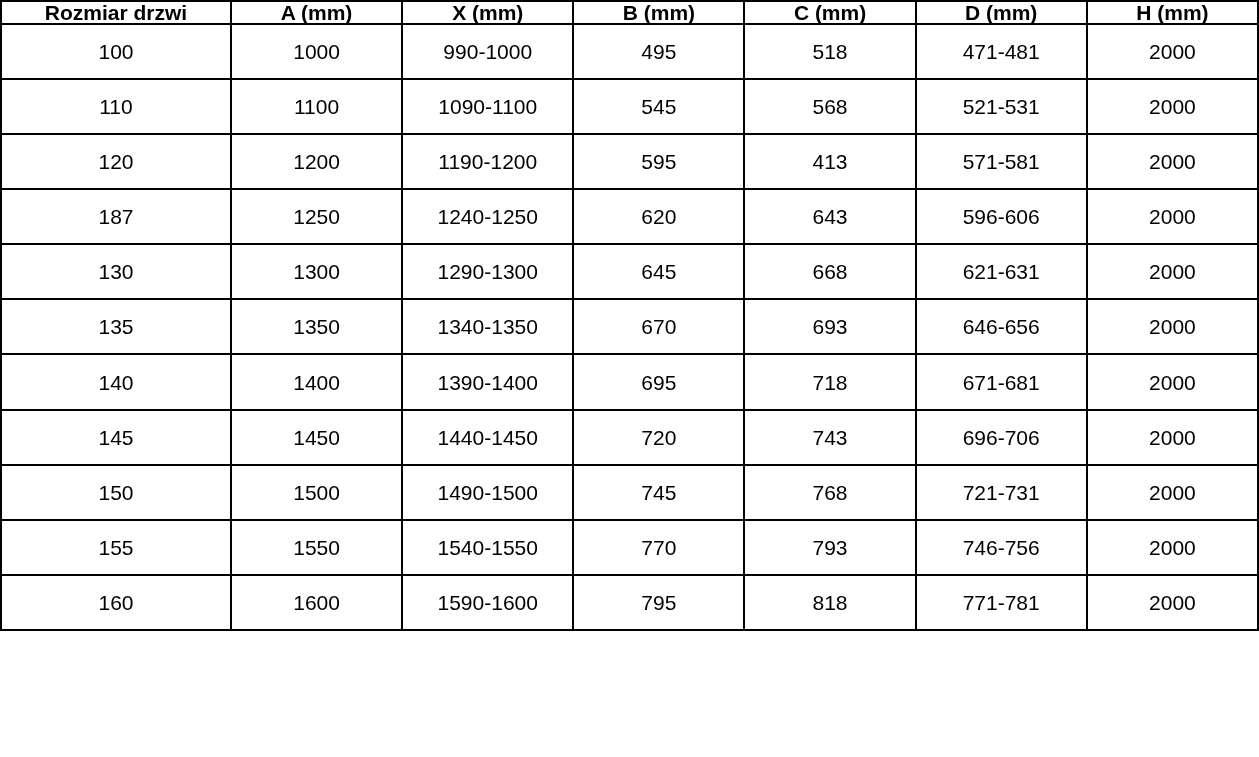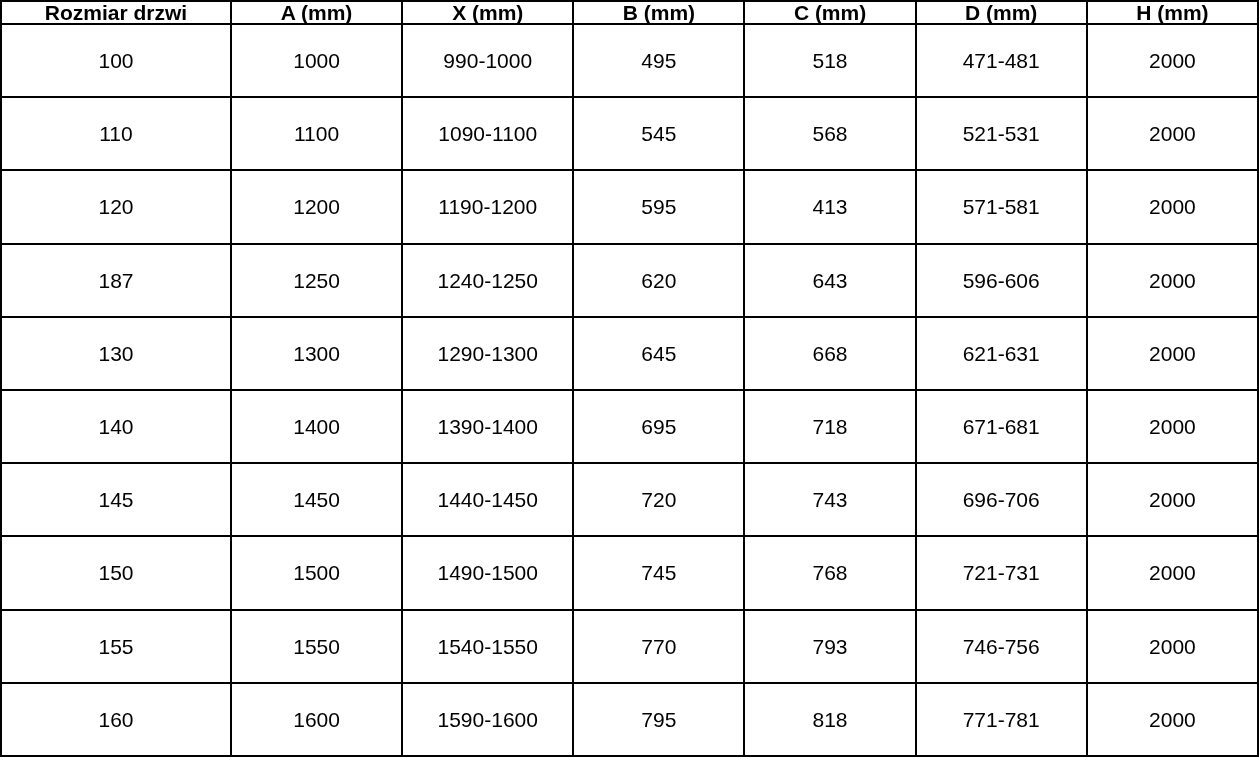--- a/index.html
+++ b/index.html
@@ -9,21 +9,21 @@
   }
   body {
     width: 1259px;
     height: 757px;
     overflow: hidden;
   }
   table.size-table {
     border-collapse: collapse;
     table-layout: fixed;
     width: 1259px;
-    height: 757px;
+    height: 631px;
     font-family: "Liberation Sans", sans-serif;
     color: #000000;
     background: #ffffff;
   }
   table.size-table col.first-col { width: 230px; }
   table.size-table th,
   table.size-table td {
     border: 2px solid #000000;
     text-align: center;
     vertical-align: middle;
@@ -105,20 +105,29 @@
       <tr>
         <td>130</td>
         <td>1300</td>
         <td>1290-1300</td>
         <td>645</td>
         <td>668</td>
         <td>621-631</td>
         <td>2000</td>
       </tr>
       <tr>
+        <td>135</td>
+        <td>1350</td>
+        <td>1340-1350</td>
+        <td>670</td>
+        <td>693</td>
+        <td>646-656</td>
+        <td>2000</td>
+      </tr>
+      <tr>
         <td>140</td>
         <td>1400</td>
         <td>1390-1400</td>
         <td>695</td>
         <td>718</td>
         <td>671-681</td>
         <td>2000</td>
       </tr>
       <tr>
         <td>145</td>

